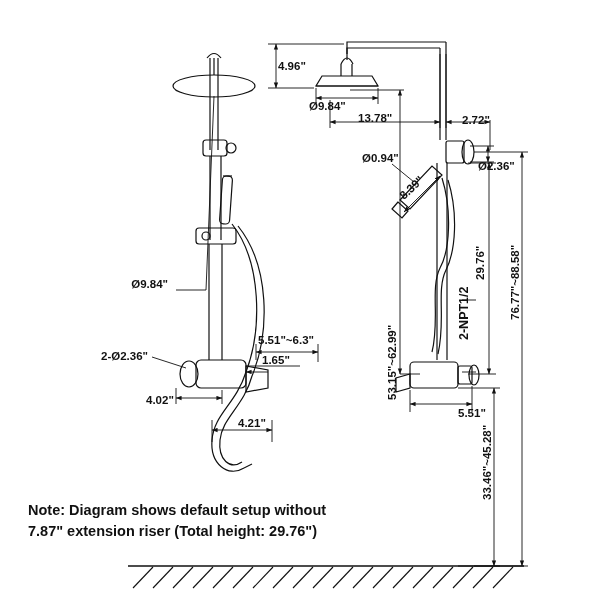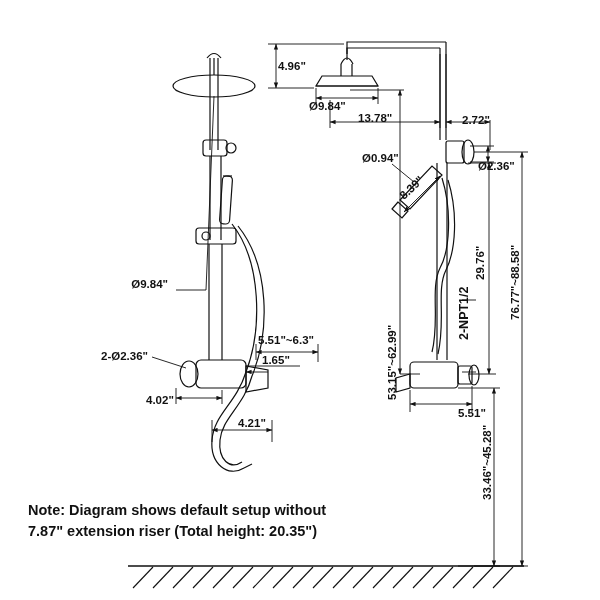--- a/index.html
+++ b/index.html
@@ -240,15 +240,15 @@
     <text class="dim-text" x="404" y="200" transform="rotate(-43 404 200)">8.39"</text>
     <text class="dim-text" x="478" y="170">Ø2.36"</text>
     <text class="dim-text" x="484" y="280" transform="rotate(-90 484 280)">29.76"</text>
     <text class="dim-text" x="468" y="340" transform="rotate(-90 468 340)" style="font-size:12.5px">2-NPT1/2</text>
     <text class="dim-text" x="519" y="320" transform="rotate(-90 519 320)">76.77"~88.58"</text>
     <text class="dim-text" x="396" y="400" transform="rotate(-90 396 400)">53.15"~62.99"</text>
     <text class="dim-text" x="491" y="500" transform="rotate(-90 491 500)">33.46"~45.28"</text>
     <text class="dim-text" x="458" y="417">5.51"</text>
   </svg>
 
-  <div class="note-text">Note: Diagram shows default setup without 7.87" extension riser (Total height: 20.35")</div>
+  <div class="note-text">Note: Diagram shows default setup without 7.87" extension riser (Total height: 29.76")</div>
 
 </div>
 
 </body></html>

